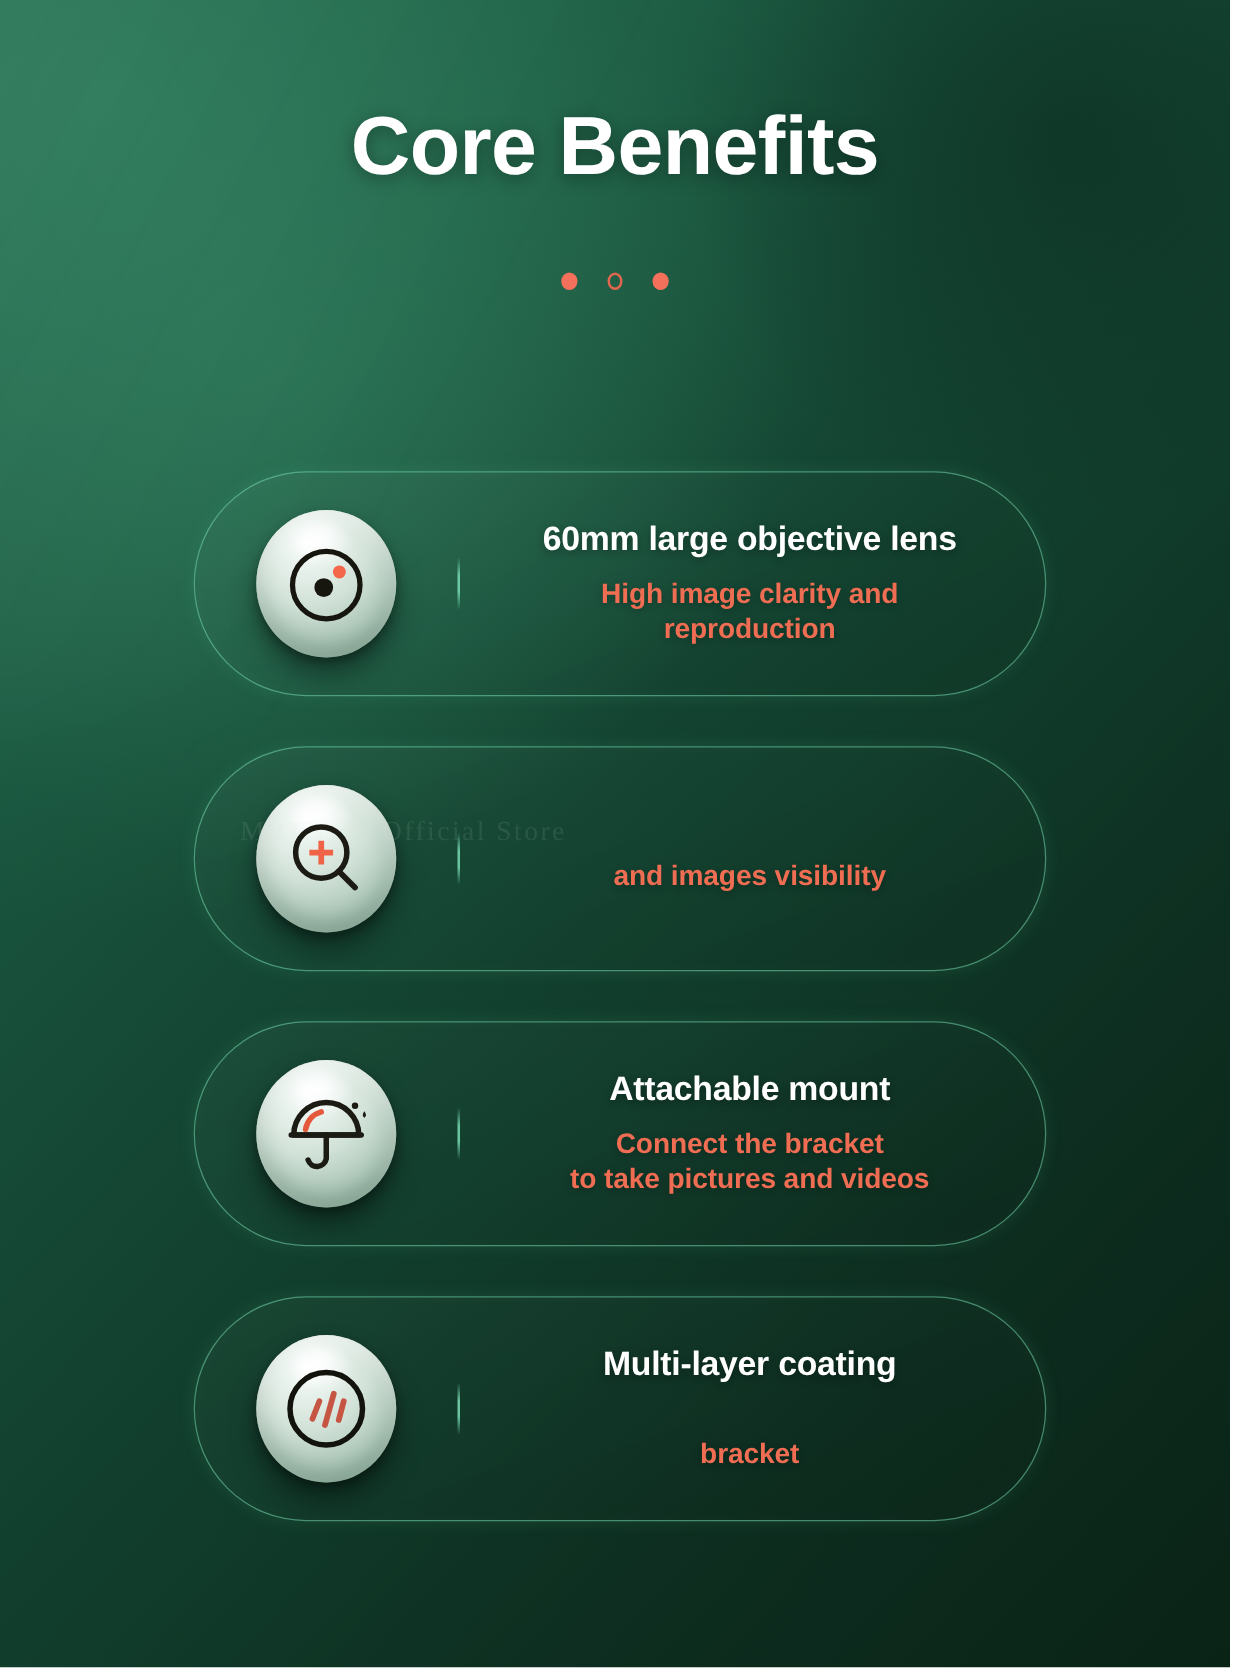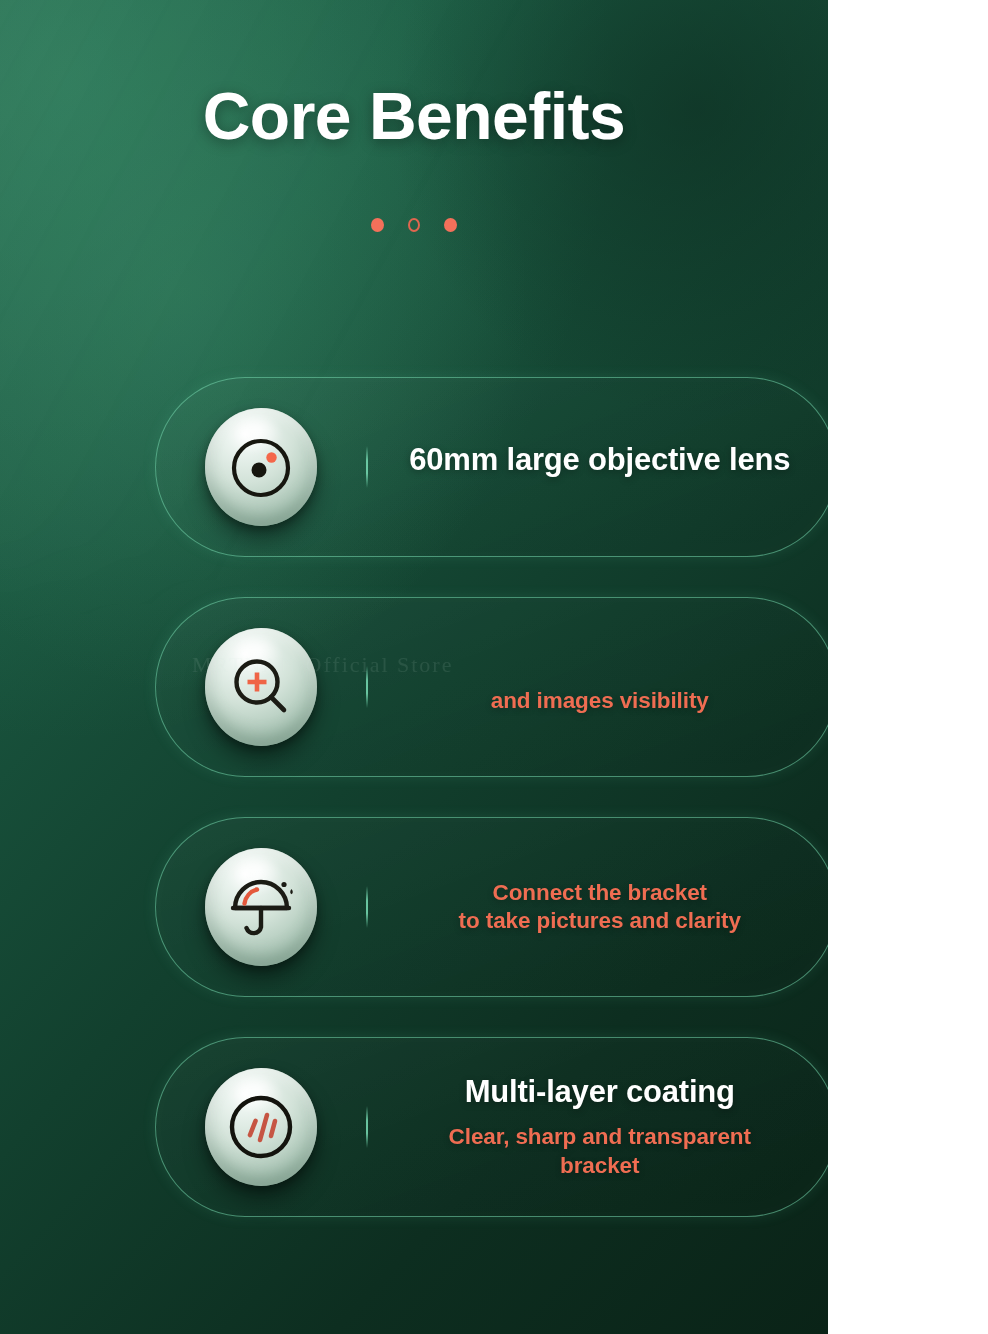--- a/index.html
+++ b/index.html
@@ -6,21 +6,21 @@
   * { margin:0; padding:0; box-sizing:border-box; }
 
   html, body {
     width:988px; height:1334px;
     overflow:hidden;
     font-family:"Liberation Sans", sans-serif;
   }
 
   #page {
     position:relative;
-    width:828px; height:1334px;
+    width:984px; height:1334px;
     background:
       radial-gradient(120% 90% at 8% 6%, rgba(60,150,110,0.42) 0%, rgba(60,150,110,0.0) 55%),
       radial-gradient(70% 50% at 22% 22%, rgba(90,180,140,0.18) 0%, rgba(90,180,140,0) 60%),
       linear-gradient(133deg, #1f6449 0%, #1a5740 24%, #12402e 52%, #0d2e20 76%, #0a2317 100%);
     overflow:hidden;
   }
 
   
   .light-streak {
     position:absolute;
@@ -135,21 +135,21 @@
   }
 
   
   .card-text {
     flex:1 1 auto;
     text-align:center;
     padding:0 14px 0 6px;
   }
   .card-title {
     color:#ffffff;
-    font-size:31px;
+    font-size:27px;
     font-weight:bold;
     letter-spacing:-0.2px;
     line-height:1.18;
     margin-bottom:13px;
     text-shadow:0 2px 7px rgba(0,0,0,0.30);
   }
   .card-sub {
     color:#ef6d52;
     font-size:22.5px;
     font-weight:bold;
@@ -197,20 +197,24 @@
           <svg width="74" height="74" viewBox="0 0 74 74">
             <circle cx="37" cy="38" r="27" fill="none" stroke="#16160f" stroke-width="4.2"></circle>
             <circle cx="35" cy="40" r="7.5" fill="#16160f"></circle>
             <circle cx="47.5" cy="27.5" r="5.2" fill="#f4674a"></circle>
           </svg>
         </div>
       </div>
       <div class="divider"></div>
       <div class="card-text">
         <div class="card-title">60mm large objective lens</div>
+        <div class="card-sub">
+          <span>High image clarity and</span><br>
+          <span>reproduction</span>
+        </div>
       </div>
     </div>
 
     <div class="card">
       <div class="badge-wrap">
         <div class="badge">
           <svg width="74" height="74" viewBox="0 0 74 74">
             <circle cx="33" cy="32" r="20.5" fill="none" stroke="#1b1b14" stroke-width="4.4"></circle>
             <line x1="47" y1="47" x2="60" y2="60" stroke="#1b1b14" stroke-width="4.6" stroke-linecap="round"></line>
             <line x1="33" y1="22.5" x2="33" y2="41.5" stroke="#ef6446" stroke-width="4.6" stroke-linecap="butt"></line>
@@ -235,42 +239,43 @@
             <line x1="11" y1="40" x2="67" y2="40" stroke="#1b1b14" stroke-width="4.4" stroke-linecap="round"></line>
             <path d="M39 40 L39 59 A7.5 7.5 0 0 1 24.5 60" fill="none" stroke="#1b1b14" stroke-width="4.4" stroke-linecap="round"></path>
             <path d="M22.5 35.5 A17 17 0 0 1 35 21.5" fill="none" stroke="#e4593c" stroke-width="4.4" stroke-linecap="round"></path>
             <circle cx="62" cy="16.5" r="2.6" fill="#1b1b14"></circle>
             <path d="M69.5 21 q2.6 3.4 0 5.2 q-2.6 -1.8 0 -5.2z" fill="#1b1b14"></path>
           </svg>
         </div>
       </div>
       <div class="divider"></div>
       <div class="card-text">
+        <div class="card-title">Attachable mount</div>
         <div class="card-sub">
           <span>Connect the bracket</span><br>
-          <span>to take pictures and clarity</span>
+          <span>to take pictures and videos</span>
         </div>
       </div>
     </div>
 
     <div class="card">
       <div class="badge-wrap">
         <div class="badge">
           <svg width="78" height="78" viewBox="0 0 78 78">
             <circle cx="39" cy="39" r="29" fill="none" stroke="#13130d" stroke-width="4.4"></circle>
             <line x1="28" y1="47" x2="33.5" y2="33" stroke="#c65543" stroke-width="4.6" stroke-linecap="round"></line>
             <line x1="38" y1="52" x2="45" y2="27" stroke="#c65543" stroke-width="4.6" stroke-linecap="round"></line>
             <line x1="49" y1="48" x2="53" y2="33" stroke="#c65543" stroke-width="4.6" stroke-linecap="round"></line>
           </svg>
         </div>
       </div>
       <div class="divider"></div>
       <div class="card-text">
         <div class="card-title">Multi-layer coating</div>
         <div class="card-sub">
-          <span>Clear, sharp and transparent</span><br>
+          <br>
           <span>bracket</span>
         </div>
       </div>
     </div>
 
   </div>
 </div>
 
 </body></html>

